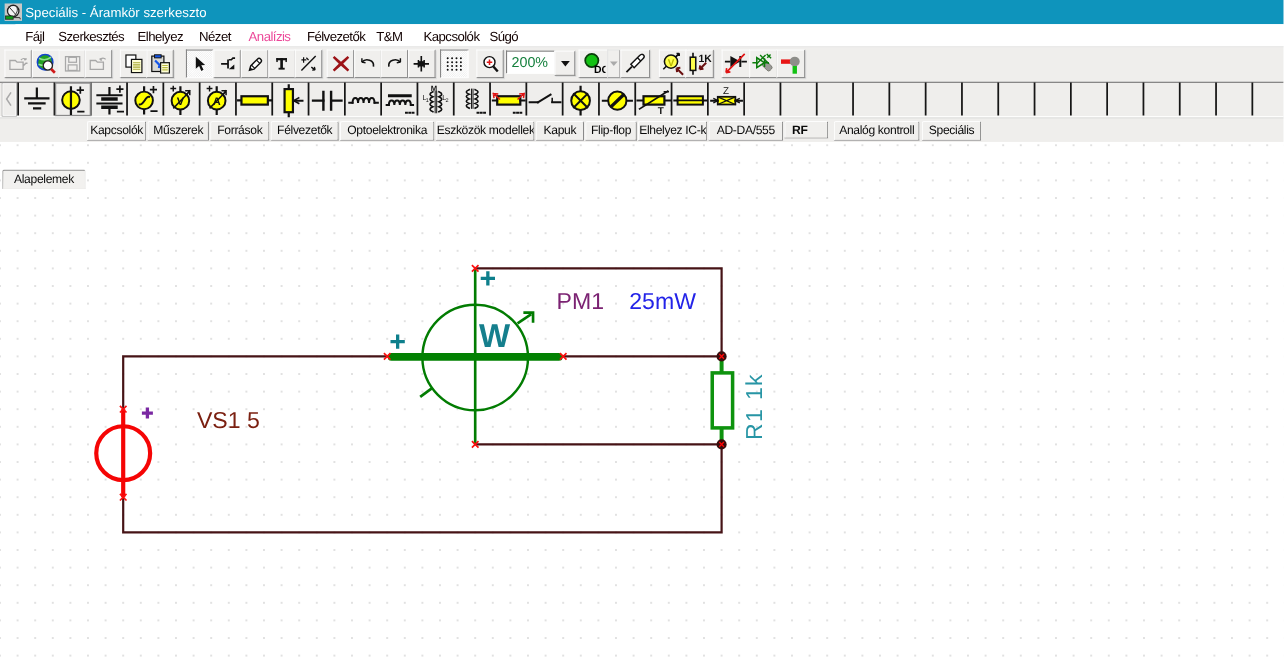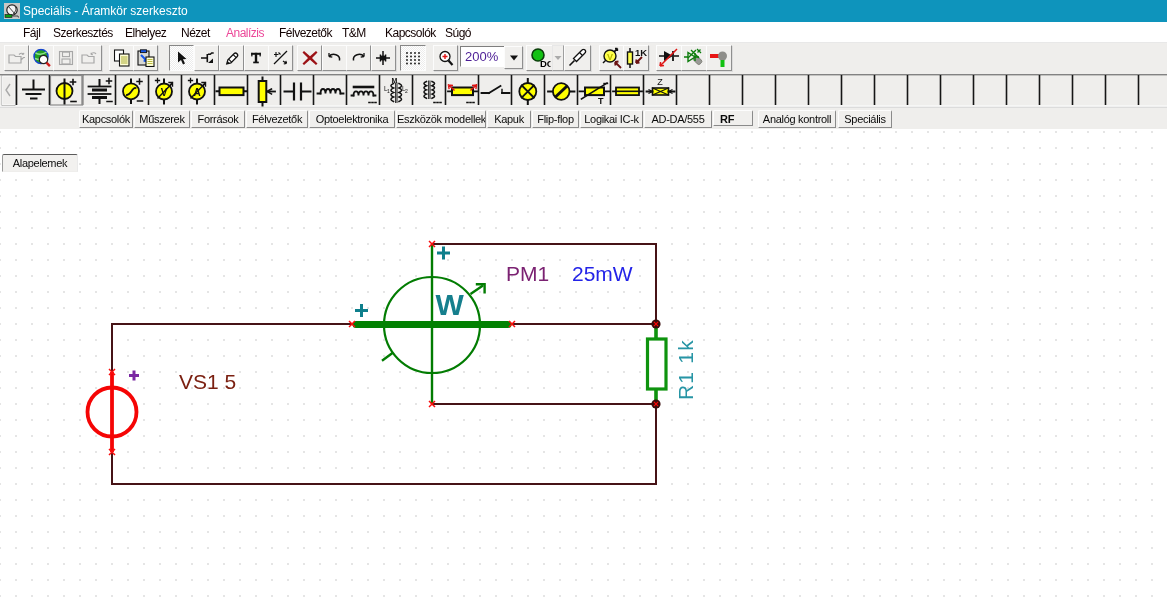--- a/index.html
+++ b/index.html
@@ -179,21 +179,21 @@
    </g>
       </svg>
     </div>
  <div class="btn" style="left:433px">
       <svg width="16" height="16" viewBox="0 0 16 16">
    <circle cx="7" cy="6.5" r="5" fill="#fff" stroke="#111" stroke-width="1.3"></circle>
    <path d="M7 4 L7 9 M4.5 6.5 L9.5 6.5" stroke="#e01414" stroke-width="1.4"></path>
    <path d="M10.5 10.5 L14.5 15" stroke="#111" stroke-width="2.2"></path>
       </svg>
     </div>
- <div style="position:absolute;left:460px;top:3px;width:45px;height:21px;background:#fff;border:1px solid;border-color:#7e7e7e #fff #fff #7e7e7e;font-size:13px;color:#4c1d95;line-height:20px;padding-left:4px;box-sizing:border-box;">200%</div>
+ <div style="position:absolute;left:460px;top:3px;width:45px;height:21px;background:#fff;border:1px solid;border-color:#7e7e7e #fff #fff #7e7e7e;font-size:13px;color:#15803d;line-height:20px;padding-left:4px;box-sizing:border-box;">200%</div>
  <div class="btn" style="left:504px;top:3px;width:17px;height:21px">
       <svg width="9" height="6" viewBox="0 0 9 6">
         <path d="M0.5 0.5 L8.5 0.5 L4.5 5.5 Z" fill="#111"></path>
       </svg>
     </div>
 
  <div class="btn" style="left:526px;width:25px">
       <svg width="21" height="20" viewBox="0 0 21 20">
    <circle cx="8.5" cy="7" r="6" fill="#13c113" stroke="#0a3e0a" stroke-width="1.6"></circle>
    <text x="10.5" y="18.5" font-size="9.5" font-weight="bold" fill="#000" font-family="Liberation Sans,sans-serif">DC</text>
@@ -416,21 +416,21 @@
 <div id="tabs">
  <div class="tab sel" style="left:2px;width:74px">Alapelemek</div>
  <div class="tab" style="left:79px;width:52px">Kapcsolók</div>
  <div class="tab" style="left:134px;width:54px">Műszerek</div>
  <div class="tab" style="left:191px;width:52px">Források</div>
  <div class="tab" style="left:246px;width:60px">Félvezetők</div>
  <div class="tab" style="left:309px;width:84px">Optoelektronika</div>
  <div class="tab" style="left:396px;width:88px">Eszközök modellek</div>
  <div class="tab" style="left:487px;width:42px">Kapuk</div>
  <div class="tab" style="left:532px;width:45px">Flip-flop</div>
- <div class="tab" style="left:580px;width:61px">Logikai IC-k</div>
+ <div class="tab" style="left:580px;width:61px">Elhelyez IC-k</div>
  <div class="tab" style="left:644px;width:66px">AD-DA/555</div>
  <div class="tab" style="left:713px;width:40px;text-align:left;padding-left:6px;box-sizing:border-box;font-weight:bold;">RF</div>
  <div class="tab" style="left:758px;width:76px">Analóg kontroll</div>
  <div class="tab" style="left:838px;width:52px">Speciális</div>
 </div>
 <svg id="circuit" width="1167" height="474" viewBox="0 129 1167 474">
  <defs>
       <pattern id="grid" x="-8" y="124" width="16" height="16" patternUnits="userSpaceOnUse">
   <circle cx="8" cy="8" r="0.7" fill="#b7b7b7"></circle>
       </pattern>

